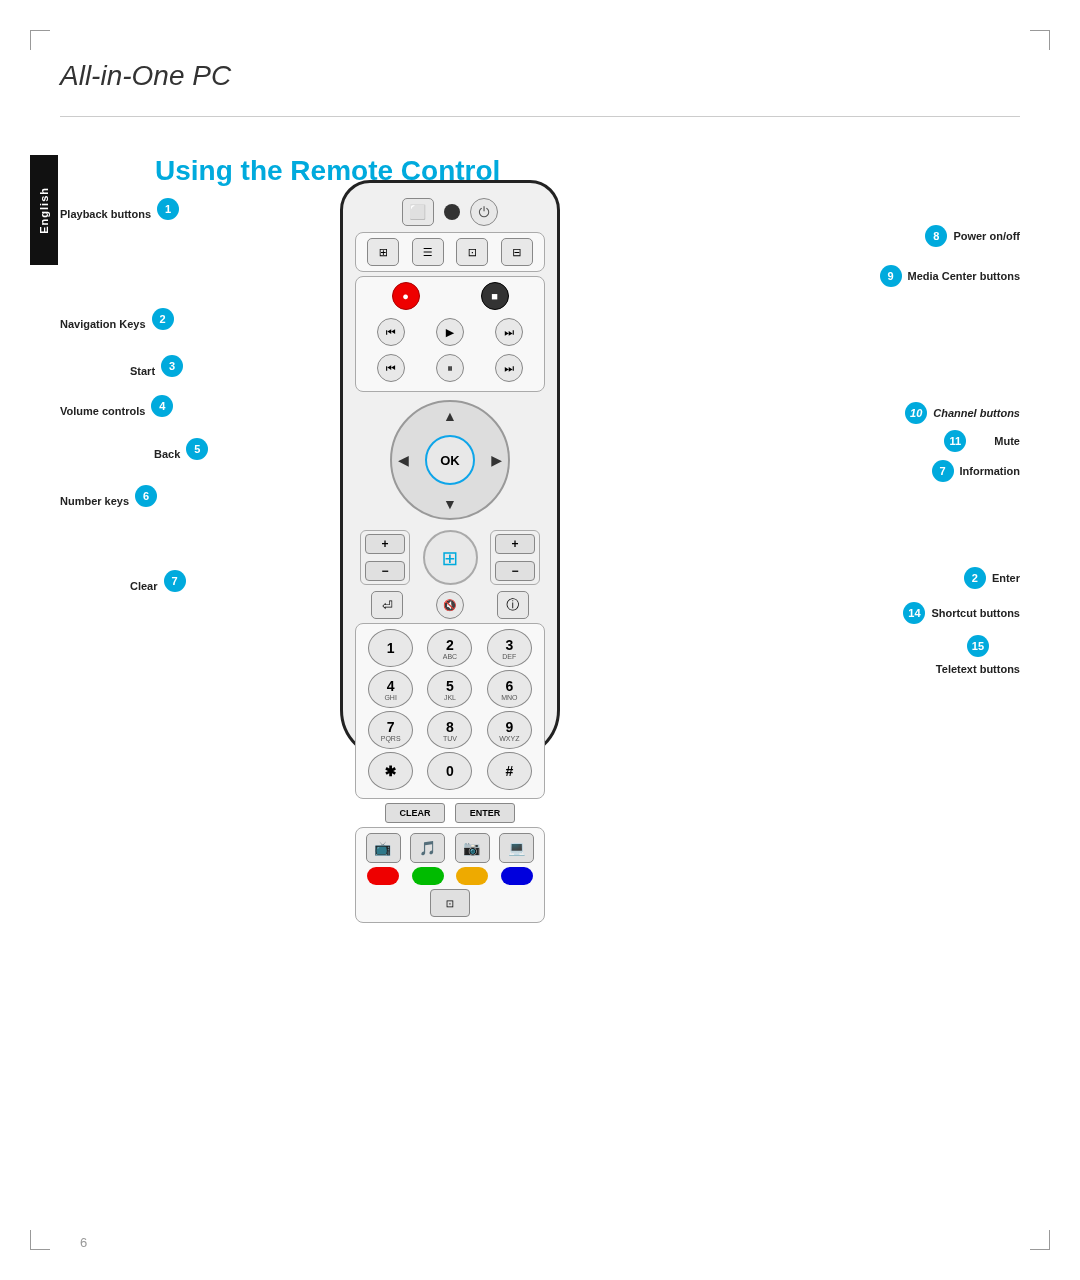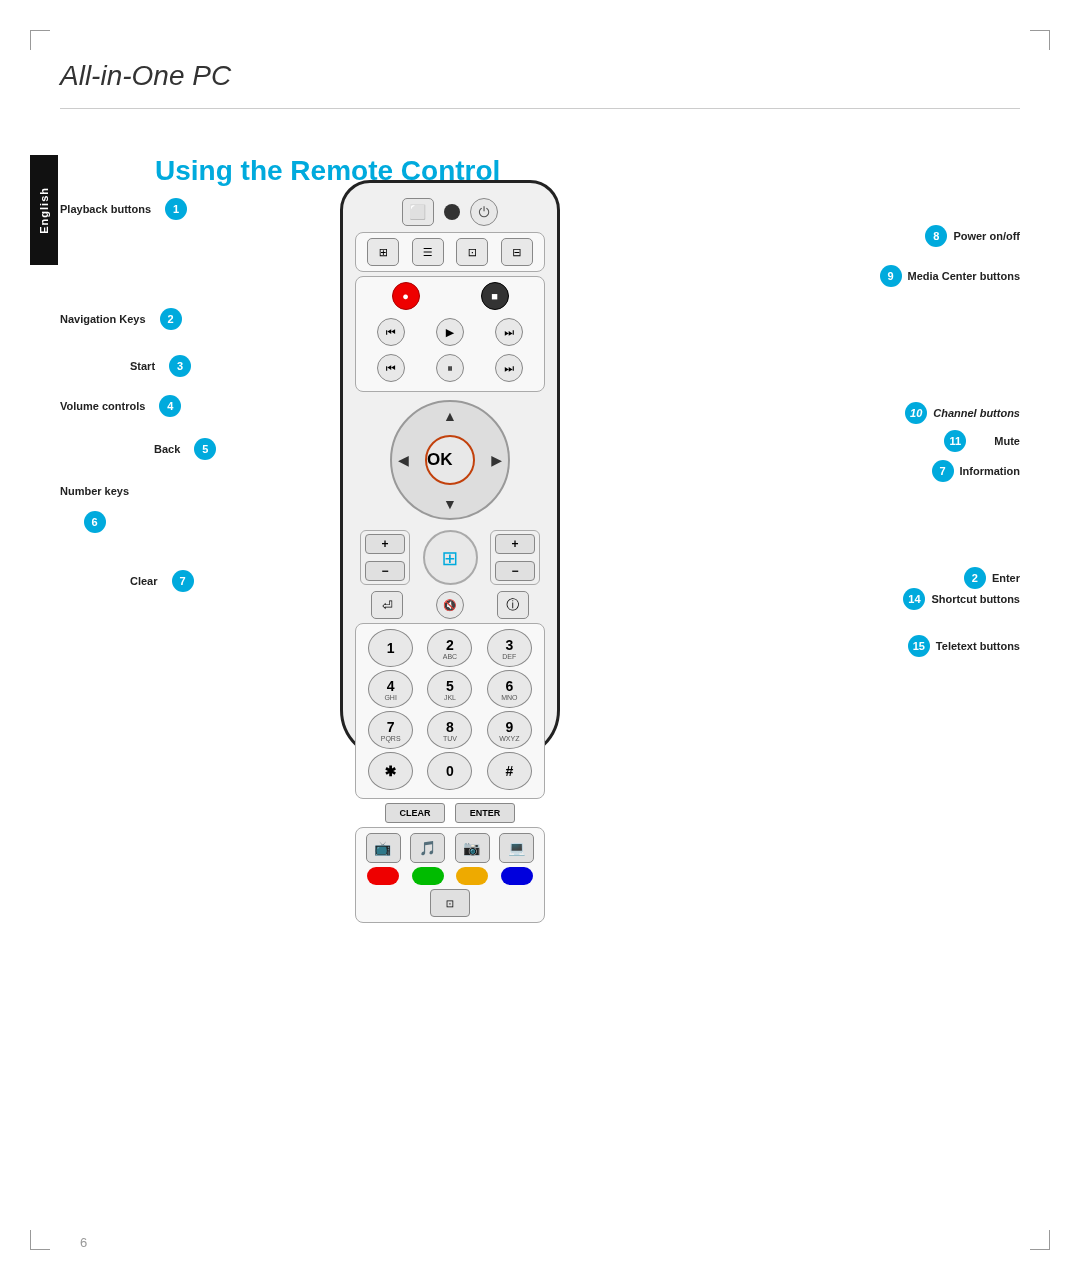--- a/index.html
+++ b/index.html
@@ -27,21 +27,21 @@
 
     
     .header {
       position: absolute;
       top: 60px;
       left: 60px;
       right: 60px;
       display: flex;
       align-items: center;
       border-bottom: 1px solid #ccc;
-      padding-bottom: 16px;
+      padding-bottom: 24px;
     }
     .header-title {
       font-size: 28px;
       font-style: italic;
       color: #333;
       font-weight: 300;
     }
 
     
     .side-tab {
@@ -160,25 +160,25 @@
       position: relative;
       display: flex;
       align-items: center;
       justify-content: center;
     }
     .nav-ok {
       width: 50px;
       height: 50px;
       border-radius: 50%;
       background: #e8e8e8;
-      border: 2px solid #c2410c;
-      display: flex;
-      align-items: center;
-      justify-content: flex-start;
-      font-size: 17px;
+      border: 2px solid #0ea5e9;
+      display: flex;
+      align-items: center;
+      justify-content: center;
+      font-size: 13px;
       font-weight: bold;
       z-index: 2;
     }
     .nav-arrow {
       position: absolute;
       font-size: 14px;
       color: #333;
     }
     .nav-up { top: 6px; left: 50%; transform: translateX(-50%); }
     .nav-down { bottom: 6px; left: 50%; transform: translateX(-50%); }
@@ -344,22 +344,22 @@
     }
 
     
     .label-left {
       position: absolute;
       text-align: right;
       font-size: 11px;
       font-weight: bold;
       color: #222;
       display: flex;
-      align-items: center;
-      gap: 14px;
+      align-items: flex-end;
+      gap: 6px;
     }
     .label-right {
       position: absolute;
       text-align: left;
       font-size: 11px;
       font-weight: bold;
       color: #222;
       display: flex;
       align-items: center;
       gap: 6px;
@@ -443,21 +443,21 @@
   <div class="label-left" style="left:60px; top:355px;">
     <span>Volume controls</span>
     <div class="badge">4</div>
   </div>
 
   <div class="label-left" style="left:130px; top:398px;margin-left:24px;">
     <span>Back</span>
     <div class="badge">5</div>
   </div>
 
-  <div class="label-left" style="left:60px; top:445px;flex-direction:column;">
+  <div class="label-left" style="left:60px; top:445px;">
     <span>Number keys</span>
     <div class="badge">6</div>
   </div>
 
   <div class="label-left" style="left:130px; top:530px;">
     <span>Clear</span>
     <div class="badge">7</div>
   </div>
 
   <div class="label-right" style="right:60px; top:185px;">
@@ -483,26 +483,26 @@
   <div class="label-right" style="right:60px; top:420px;">
     <div class="badge">7</div>
     <span>Information</span>
   </div>
 
   <div class="label-right" style="right:60px; top:527px;">
     <div class="badge">2</div>
     <span>Enter</span>
   </div>
 
-  <div class="label-right" style="right:60px; top:548px;align-items:center;">
+  <div class="label-right" style="right:60px; top:562px;align-items:center;">
     <div class="badge">14</div>
     <span>Shortcut buttons</span>
   </div>
 
-  <div class="label-right" style="right:60px; top:595px;">
+  <div class="label-right" style="right:60px; top:595px;flex-direction:column;">
     <div class="badge">15</div>
     <span>Teletext buttons</span>
   </div>
 
 </div>
 
 <div style="position:absolute; top:180px; left:340px;">
   <div class="remote-body">
 
     <div style="display:flex;gap:10px;align-items:center;margin-bottom:2px;">

